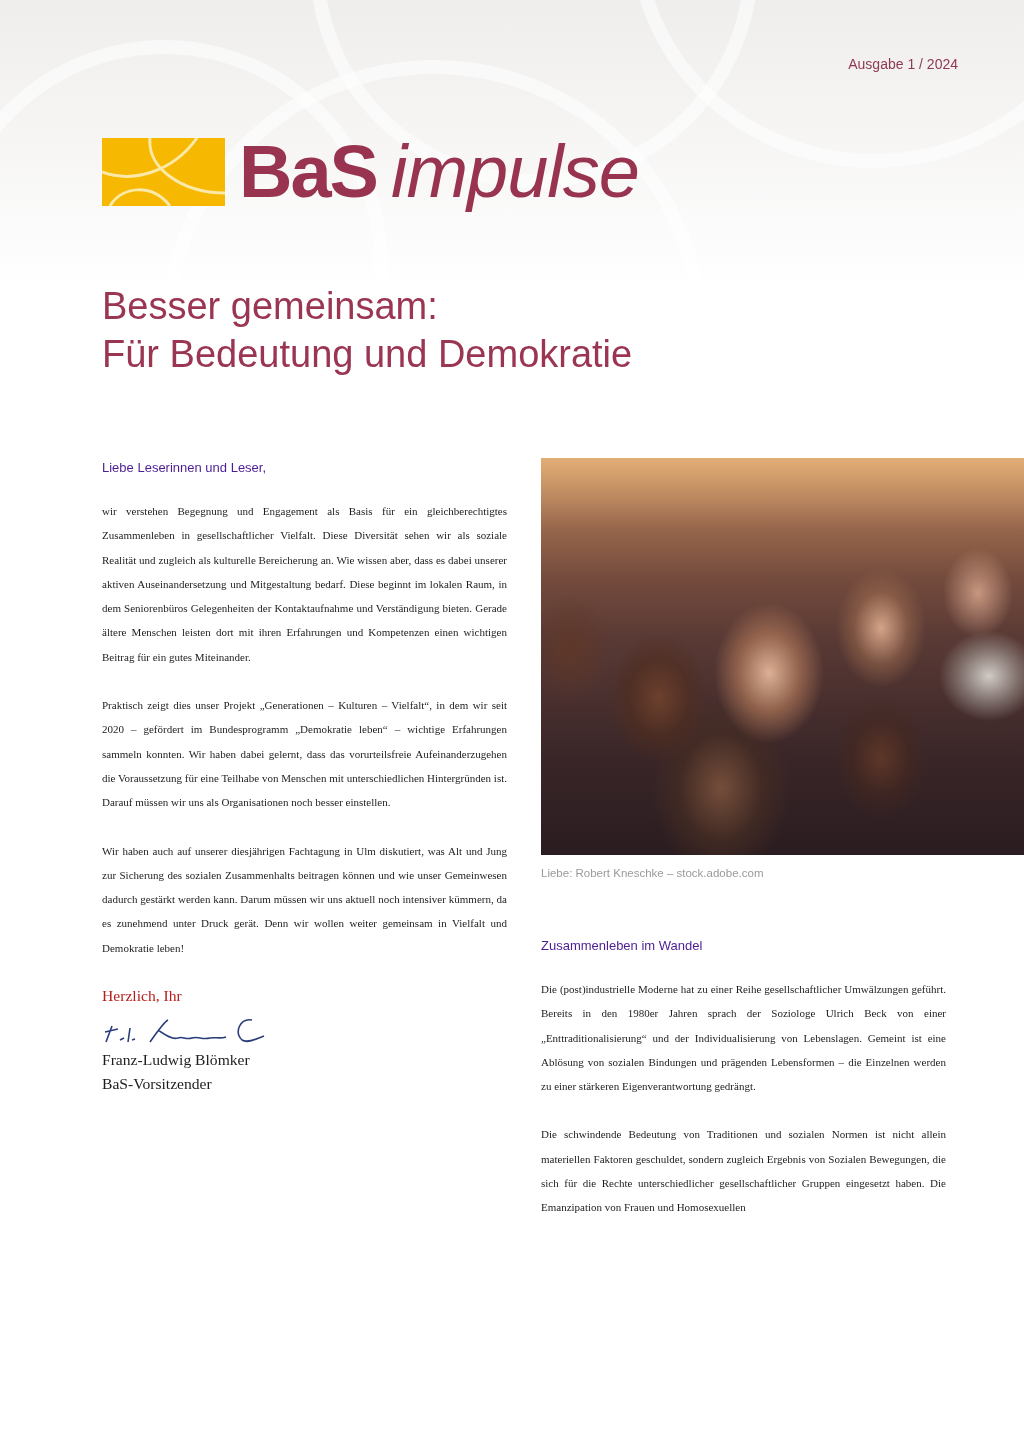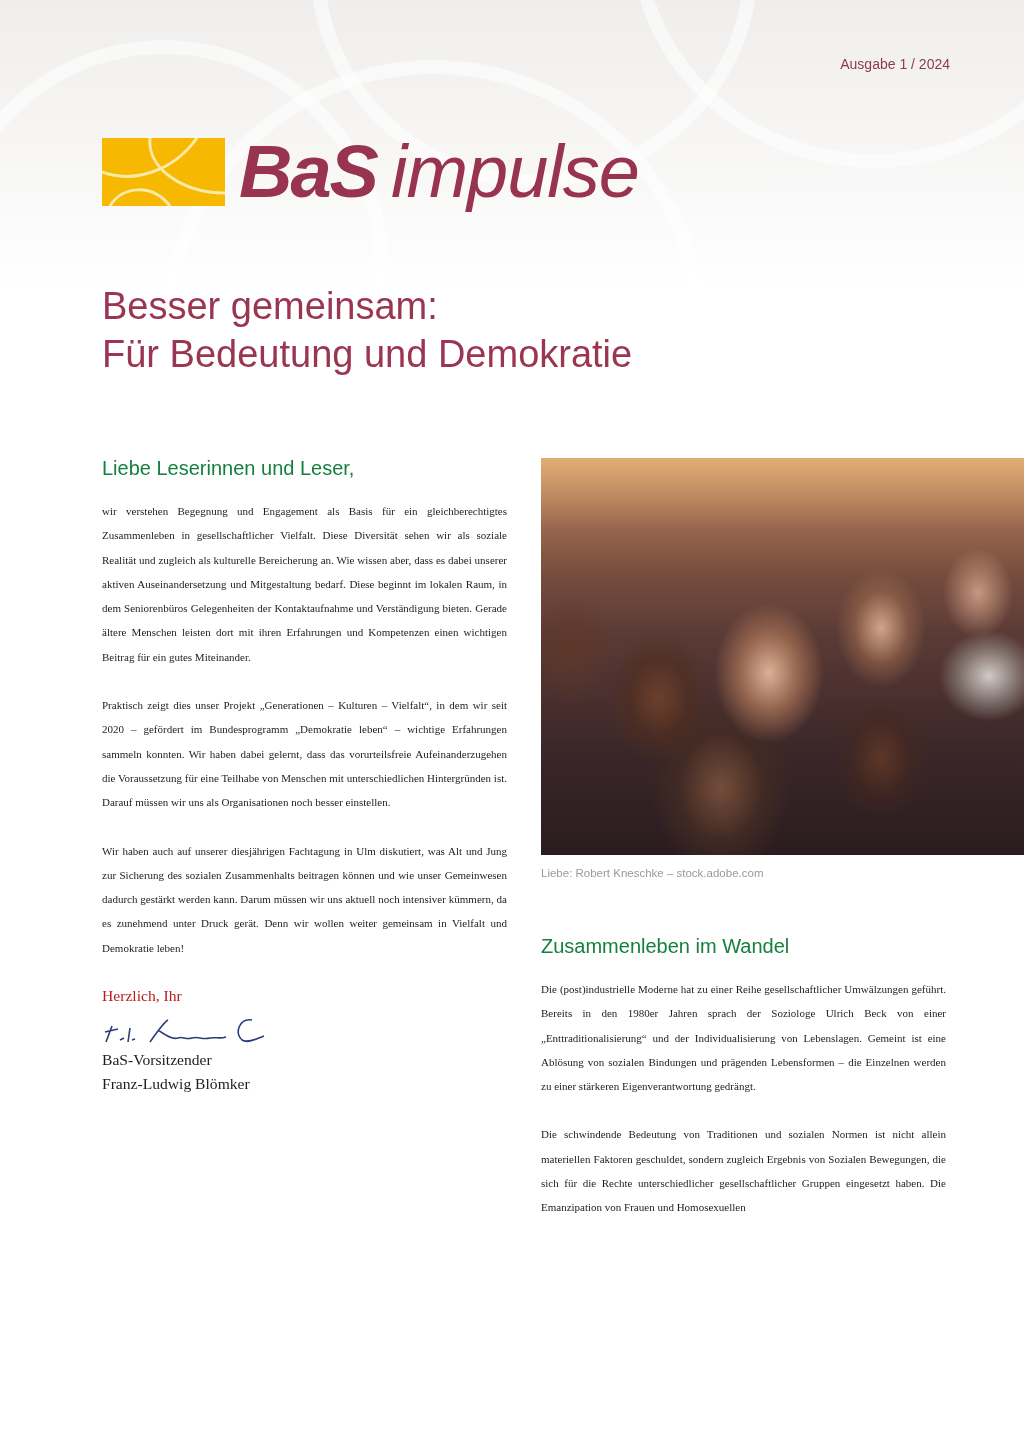--- a/index.html
+++ b/index.html
@@ -11,47 +11,47 @@
   .header-bg {
     position: absolute; left: 0; top: 0; width: 1024px; height: 290px;
     background: linear-gradient(180deg, #efeeed 0%, #f6f5f4 45%, #ffffff 100%);
     overflow: hidden;
   }
   .header-bg .ring {
     position: absolute; border-radius: 50%;
     border: 14px solid rgba(255,255,255,0.55);
   }
   .issue {
-    position: absolute; right: 74px; top: 56px;
+    position: absolute; right: 66px; top: 56px;
     font-family: "Liberation Sans", sans-serif; font-size: 14px;
     color: #8e3a52;
     margin-left: 40px;
   }
   .logo { position: absolute; left: 102px; top: 138px; height: 84px; display: flex; align-items: flex-start; }
   .logo-mark { width: 123px; height: 68px; display: block; }
   .logo-bas {
     font-family: "Liberation Sans", sans-serif; font-weight: 700;
     font-size: 74px; line-height: 68px; color: #993450;
-    margin-left: 14px; letter-spacing: -2px; font-style: italic;
+    margin-left: 14px; letter-spacing: -2px;
   }
   .logo-impulse {
     font-family: "Liberation Sans", sans-serif; font-style: italic; font-weight: 400;
     font-size: 74px; line-height: 68px; color: #993450;
     margin-left: 14px; letter-spacing: -1px;
   }
   .title {
     position: absolute; left: 102px; top: 282px; margin: 0;
     font-family: "Liberation Sans", sans-serif; font-weight: 400;
     font-size: 38px; line-height: 48px; color: #9a3552;
   }
   .col-left { position: absolute; left: 102px; top: 455px; width: 405px; }
   .col-right { position: absolute; left: 541px; top: 458px; width: 405px; }
   .section-heading {
     font-family: "Liberation Sans", sans-serif; font-weight: 400;
-    font-size: 20px; color: #15803d; margin: 0 0 18px 0; line-height: 26px;
+    font-size: 13px; color: #4c1d95; margin: 0 0 18px 0; line-height: 26px;
   }
   .para {
     font-size: 11px; line-height: 24.3px; color: #1d1d1d;
     text-align: justify; margin: 0 0 24px 0; hyphens: manual;
   }
   .closing { font-size: 15.6px; line-height: 24px; color: #b91c1c; margin: 0; }
   .signature { display: block; width: 170px; height: 36px; margin: 4px 0 0 0; }
   .signer { font-size: 15.6px; line-height: 24px; color: #1d1d1d; margin: 0; }
   .photo {
     position: relative; width: 483px; height: 397px; overflow: hidden;
@@ -109,22 +109,22 @@
   <p class="para">wir verstehen Begegnung und Engagement als Basis für ein gleichberechtigtes Zusammenleben in gesell­schaftlicher Vielfalt. Diese Diversität sehen wir als soziale Realität und zugleich als kulturelle Bereiche­rung an. Wie wissen aber, dass es dabei unserer akti­ven Auseinandersetzung und Mitgestaltung bedarf. Diese beginnt im lokalen Raum, in dem Seniorenbü­ros Gelegenheiten der Kontaktaufnahme und Ver­ständigung bieten. Gerade ältere Menschen leisten dort mit ihren Erfahrungen und Kompetenzen einen wichtigen Beitrag für ein gutes Miteinander.</p>
   <p class="para">Praktisch zeigt dies unser Projekt „Generationen – Kulturen – Vielfalt“, in dem wir seit 2020 – gefördert im Bundesprogramm „Demokratie leben“ – wichtige Erfahrungen sammeln konnten. Wir haben dabei gelernt, dass das vorurteilsfreie Aufeinanderzugehen die Voraussetzung für eine Teilhabe von Menschen mit unterschiedlichen Hintergründen ist. Darauf müssen wir uns als Organisationen noch besser einstellen.</p>
   <p class="para">Wir haben auch auf unserer diesjährigen Fachtagung in Ulm diskutiert, was Alt und Jung zur Sicherung des sozialen Zusammenhalts beitragen können und wie unser Gemeinwesen dadurch gestärkt werden kann. Darum müssen wir uns aktuell noch intensi­ver kümmern, da es zunehmend unter Druck gerät. Denn wir wollen weiter gemeinsam in Vielfalt und Demokratie leben!</p>
   <p class="closing">Herzlich, Ihr</p>
   <svg class="signature" viewBox="0 0 170 36">
     <path d="M4 30 L10 14 M3 20 L16 17 M18 28 L22 26" fill="none" stroke="#2c3e7a" stroke-width="1.6"></path>
     <path d="M28 16 L26 30 M30 28 L33 27" fill="none" stroke="#2c3e7a" stroke-width="1.6"></path>
     <path d="M48 30 C 55 20, 62 10, 66 8 M56 18 C 62 22, 70 28, 76 26 C 80 24, 84 28, 90 26 C 96 24, 100 28, 108 26 C 114 25, 118 27, 124 25" fill="none" stroke="#2c3e7a" stroke-width="1.6"></path>
     <path d="M150 8 C 138 6, 132 20, 140 28 C 146 32, 156 26, 162 24" fill="none" stroke="#2c3e7a" stroke-width="1.6"></path>
   </svg>
+  <p class="signer">Franz-Ludwig Blömker</p>
   <p class="signer">BaS-Vorsitzender</p>
-  <p class="signer">Franz-Ludwig Blömker</p>
 </div>
 
 <div class="col-right">
   <div class="photo" title="Menschenmenge mit unterschiedlichen Gesichtern"></div>
   <p class="caption">Liebe: Robert Kneschke – stock.adobe.com</p>
   <div class="right-section">
     <h2 class="section-heading">Zusammenleben im Wandel</h2>
     <p class="para">Die (post)industrielle Moderne hat zu einer Reihe gesellschaftlicher Umwälzungen geführt. Bereits in den 1980er Jahren sprach der Soziologe Ulrich Beck von einer „Enttraditionalisierung“ und der Individu­alisierung von Lebenslagen. Gemeint ist eine Ablö­sung von sozialen Bindungen und prägenden Lebens­formen – die Einzelnen werden zu einer stärkeren Eigenverantwortung gedrängt.</p>
     <p class="para">Die schwindende Bedeutung von Traditionen und sozialen Normen ist nicht allein materiellen Faktoren geschuldet, sondern zugleich Ergebnis von Sozialen Bewegungen, die sich für die Rechte unterschiedli­cher gesellschaftlicher Gruppen eingesetzt haben. Die Emanzipation von Frauen und Homosexuellen</p>
   </div>

